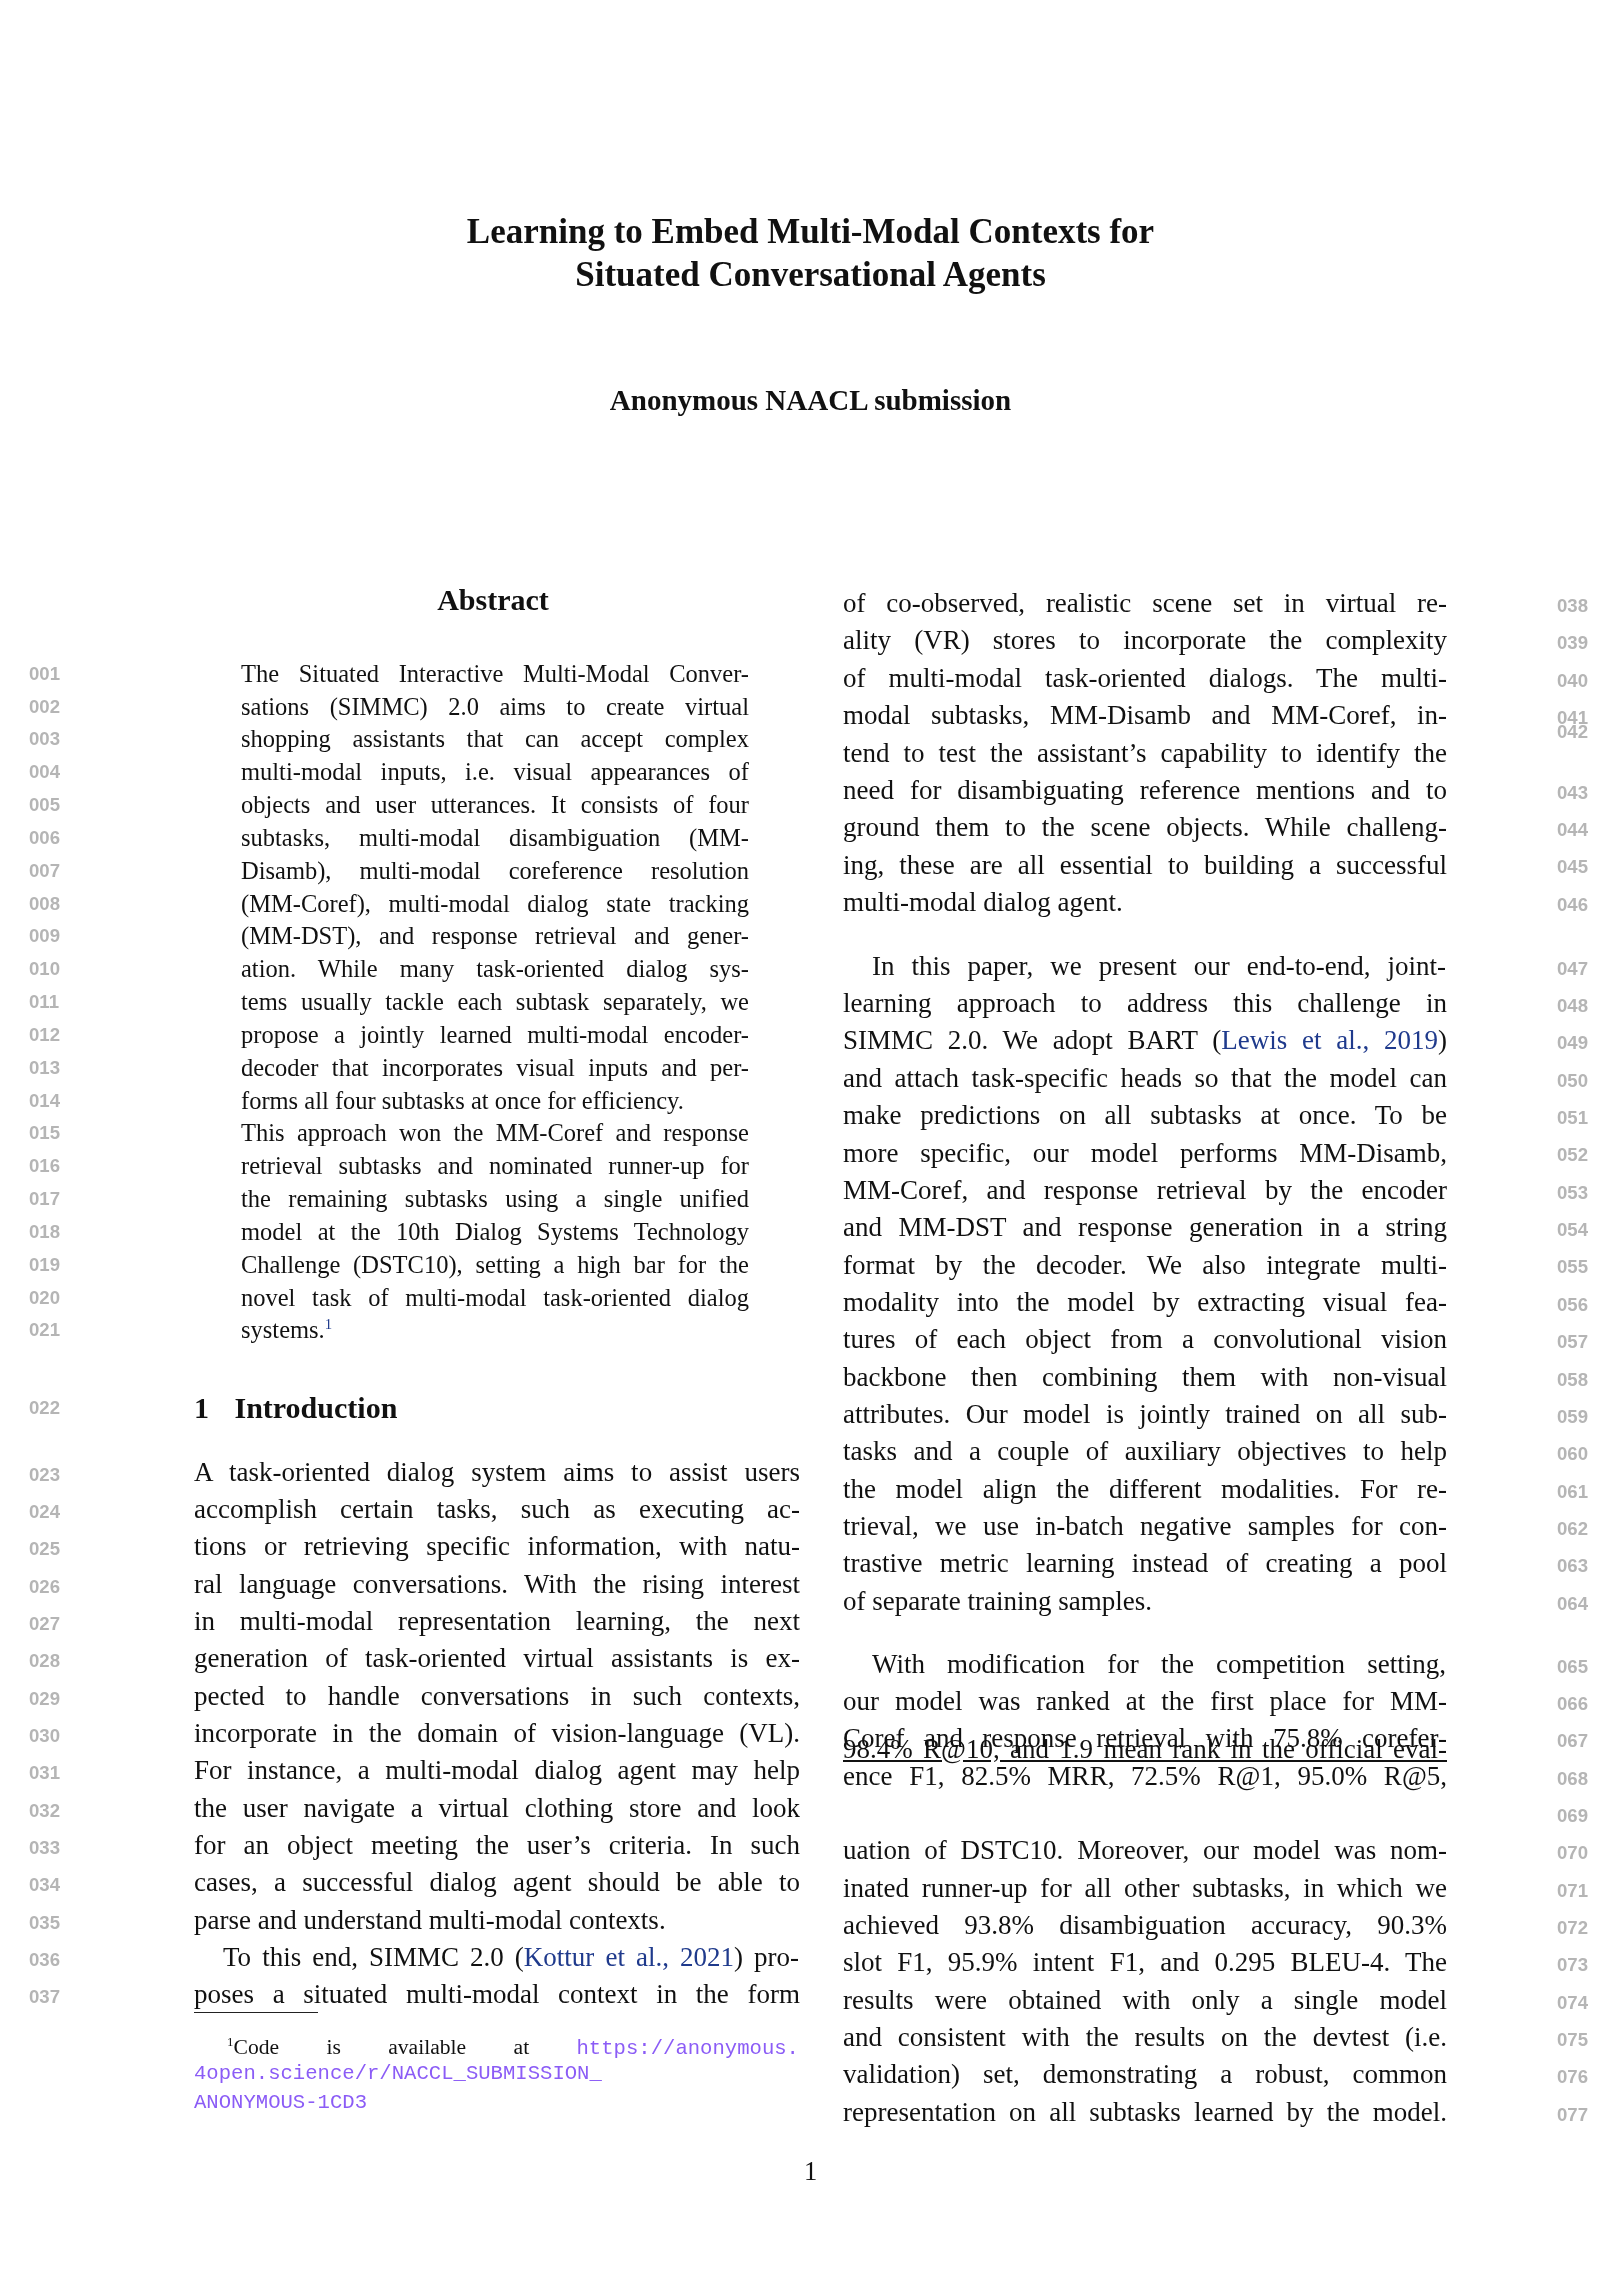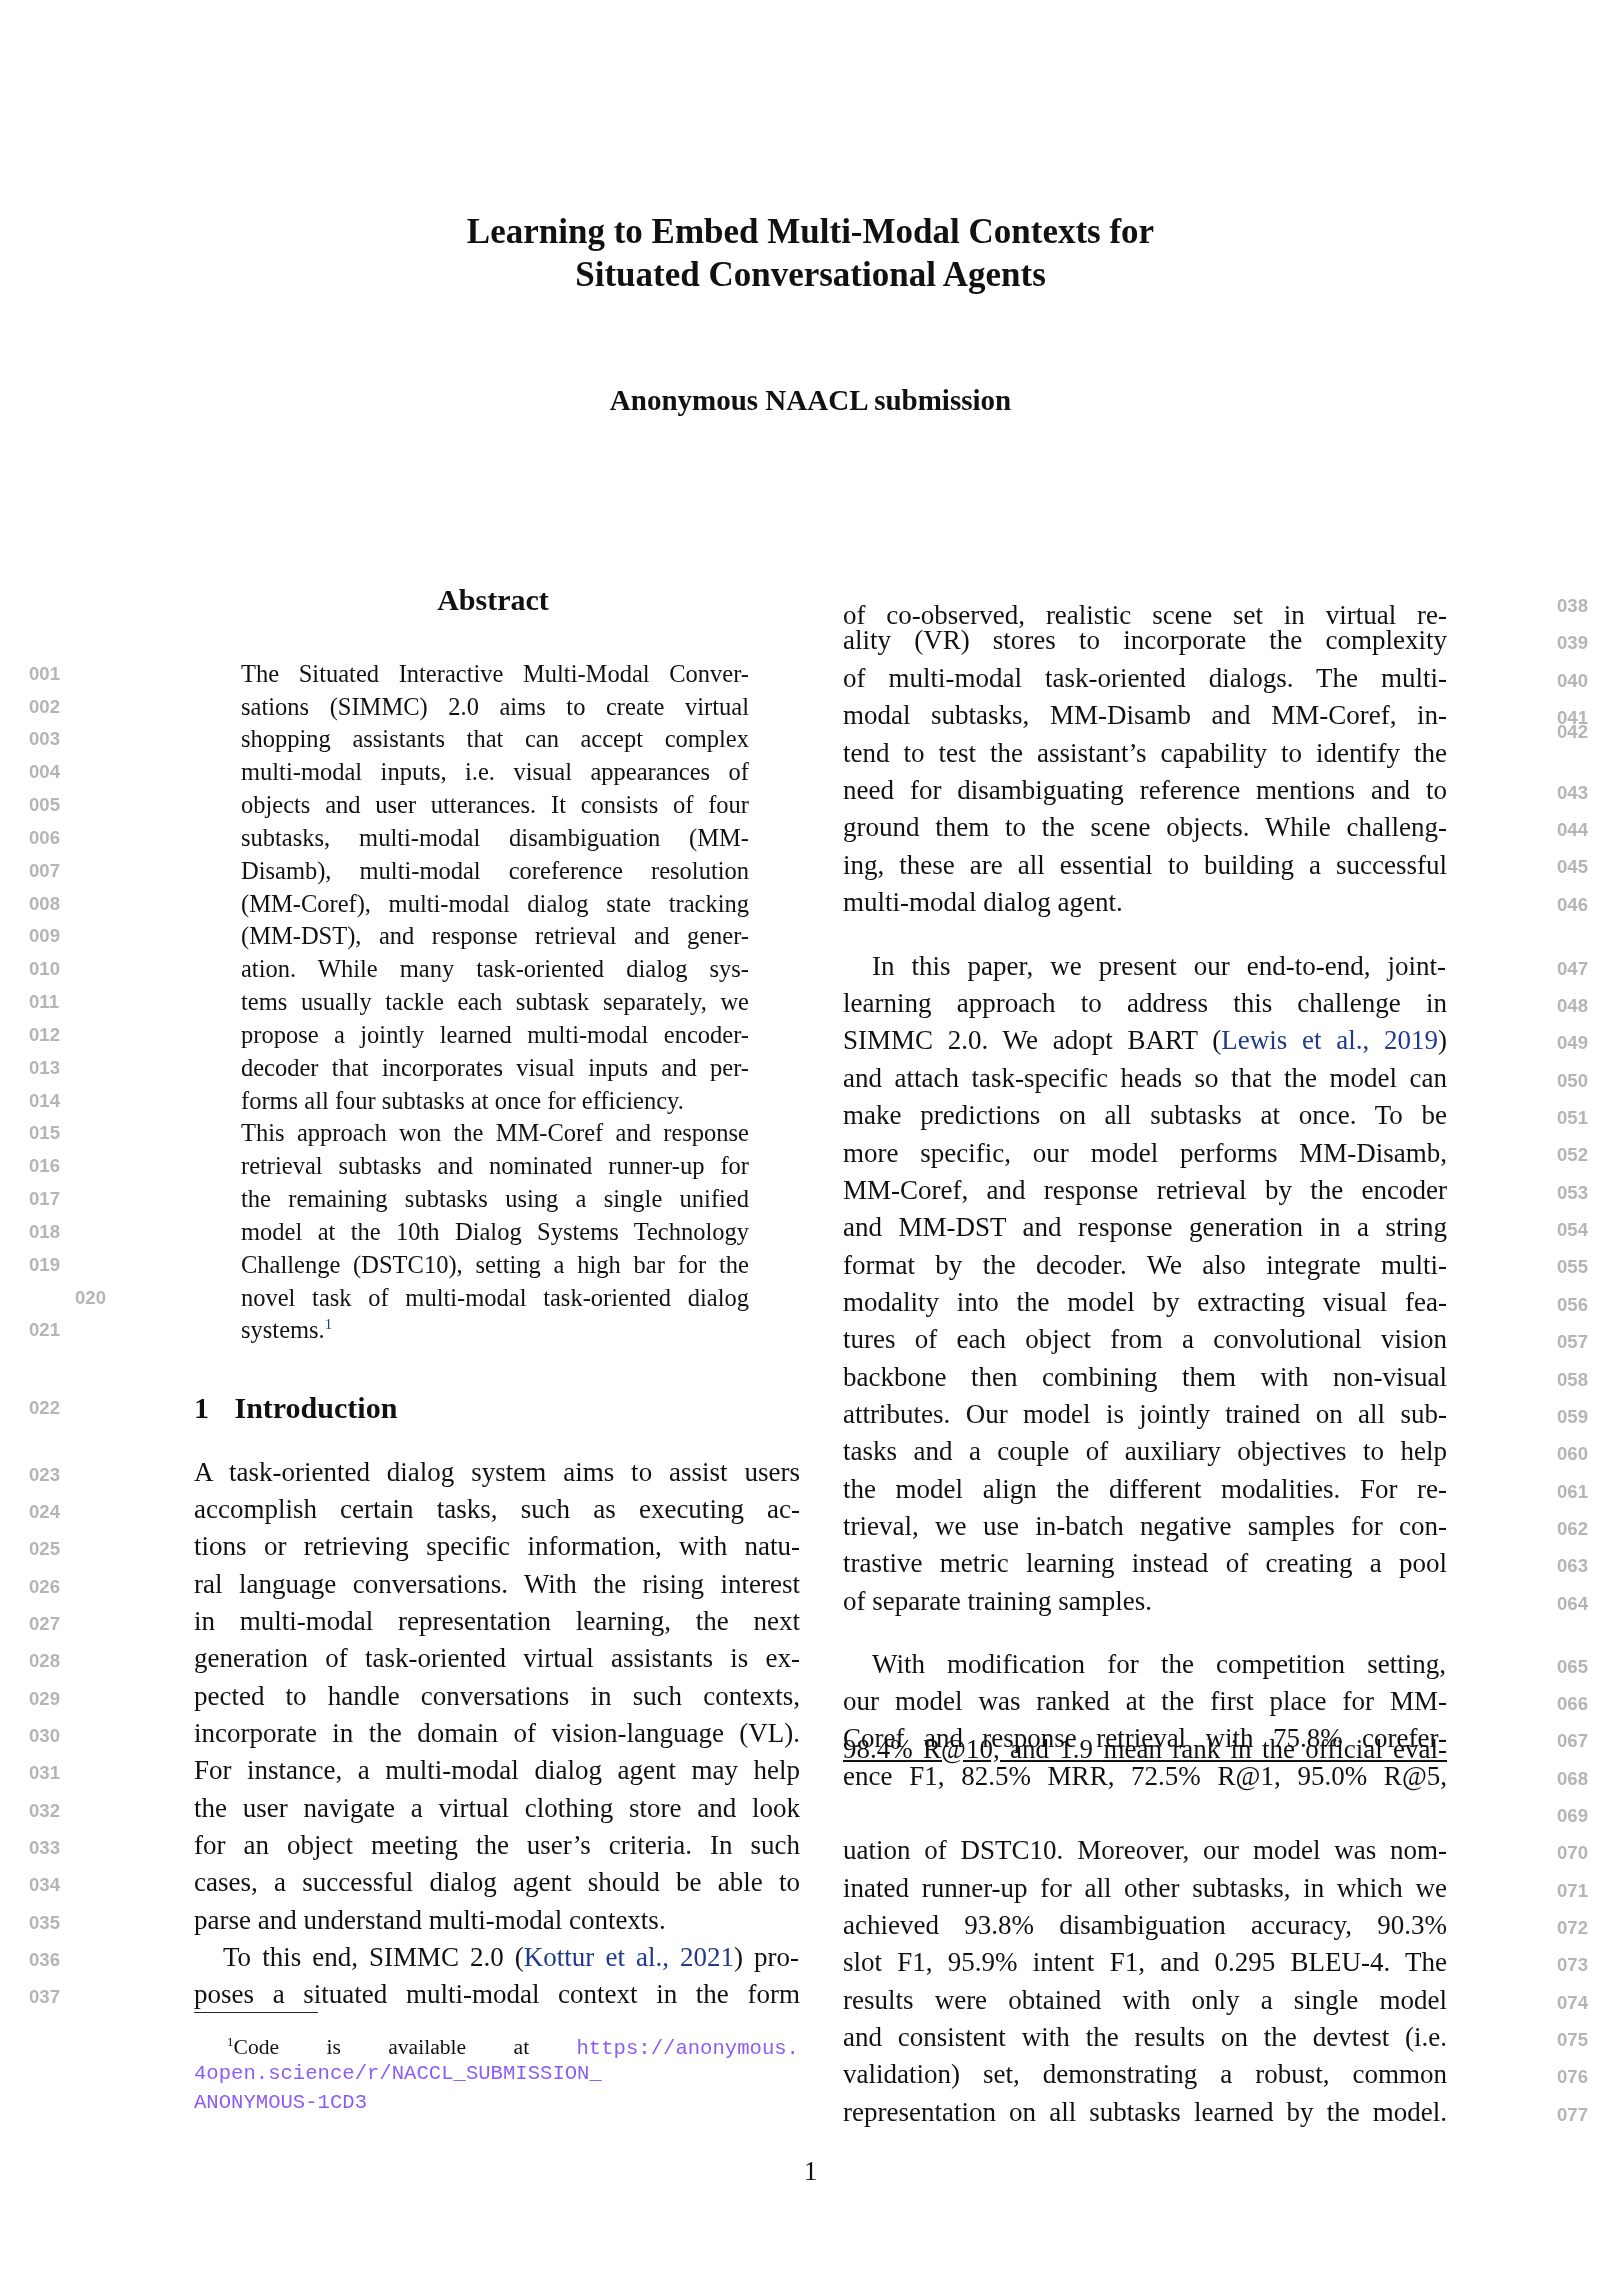--- a/index.html
+++ b/index.html
@@ -67,21 +67,21 @@
     <div class="lnum left" style="top: 1117px; line-height: 31px;">015</div>
     <div class="line abs-line just" style="left: 241px; width: 508px; top: 1117px;">This approach won the MM-Coref and response</div>
     <div class="lnum left" style="top: 1150px; line-height: 31px;">016</div>
     <div class="line abs-line just" style="left: 241px; width: 508px; top: 1150px;">retrieval subtasks and nominated runner-up for</div>
     <div class="lnum left" style="top: 1183px; line-height: 31px;">017</div>
     <div class="line abs-line just" style="left: 241px; width: 508px; top: 1183px;">the remaining subtasks using a single unified</div>
     <div class="lnum left" style="top: 1216px; line-height: 31px;">018</div>
     <div class="line abs-line just" style="left: 241px; width: 508px; top: 1216px;">model at the 10th Dialog Systems Technology</div>
     <div class="lnum left" style="top: 1249px; line-height: 31px;">019</div>
     <div class="line abs-line just" style="left: 241px; width: 508px; top: 1249px;">Challenge (DSTC10), setting a high bar for the</div>
-    <div class="lnum left" style="top: 1282px; line-height: 31px; margin-left: 46px;">020</div>
+    <div class="lnum left" style="top: 1282px; line-height: 31px;">020</div>
     <div class="line abs-line just" style="left: 241px; width: 508px; top: 1282px;">novel task of multi-modal task-oriented dialog</div>
     <div class="lnum left" style="top: 1314px; line-height: 31px;">021</div>
     <div class="line abs-line" style="left: 241px; width: 508px; top: 1314px;">systems.<sup class="cite">1</sup></div>
   </div>
 <div id="intro">
     <div class="lnum left" style="top: 1390px; line-height: 35px;">022</div>
     <div class="line sec-head" style="left: 194px; top: 1390px;"><span>1</span><span style="margin-left: 25.5px;">Introduction</span></div>
     <div class="lnum left" style="top: 1457px; line-height: 35px;">023</div>
     <div class="line body-line just" style="left: 194px; width: 606px; top: 1455px;">A task-oriented dialog system aims to assist users</div>
     <div class="lnum left" style="top: 1494px; line-height: 35px;">024</div>
@@ -108,21 +108,21 @@
     <div class="line body-line just" style="left: 194px; width: 606px; top: 1865px;">cases, a successful dialog agent should be able to</div>
     <div class="lnum left" style="top: 1905px; line-height: 35px;">035</div>
     <div class="line body-line" style="left: 194px; width: 606px; top: 1903px;">parse and understand multi-modal contexts.</div>
     <div class="lnum left" style="top: 1942px; line-height: 35px;">036</div>
     <div class="line body-line just" style="left: 223px; width: 576px; top: 1940px;">To this end, SIMMC 2.0 (<span class="cite">Kottur et al., 2021</span>) pro-</div>
     <div class="lnum left" style="top: 1979px; line-height: 35px;">037</div>
     <div class="line body-line just" style="left: 194px; width: 606px; top: 1977px;">poses a situated multi-modal context in the form</div>
   </div>
 <div id="rightcol">
     <div class="lnum right" style="top: 588px; line-height: 35px;">038</div>
-    <div class="line body-line just" style="left: 843px; width: 604px; top: 586px; margin-top: 12px;">of co-observed, realistic scene set in virtual re-</div>
+    <div class="line body-line just" style="left: 843px; width: 604px; top: 586px;">of co-observed, realistic scene set in virtual re-</div>
     <div class="lnum right" style="top: 625px; line-height: 35px;">039</div>
     <div class="line body-line just" style="left: 843px; width: 604px; top: 623px;">ality (VR) stores to incorporate the complexity</div>
     <div class="lnum right" style="top: 663px; line-height: 35px;">040</div>
     <div class="line body-line just" style="left: 843px; width: 604px; top: 661px;">of multi-modal task-oriented dialogs.  The multi-</div>
     <div class="lnum right" style="top: 700px; line-height: 35px;">041</div>
     <div class="line body-line just" style="left: 843px; width: 604px; top: 698px;">modal subtasks, MM-Disamb and MM-Coref, in-</div>
     <div class="lnum right" style="top: 714px; line-height: 35px;">042</div>
     <div class="line body-line just" style="left: 843px; width: 604px; top: 736px;">tend to test the assistant’s capability to identify the</div>
     <div class="lnum right" style="top: 775px; line-height: 35px;">043</div>
     <div class="line body-line just" style="left: 843px; width: 604px; top: 773px;">need for disambiguating reference mentions and to</div>

